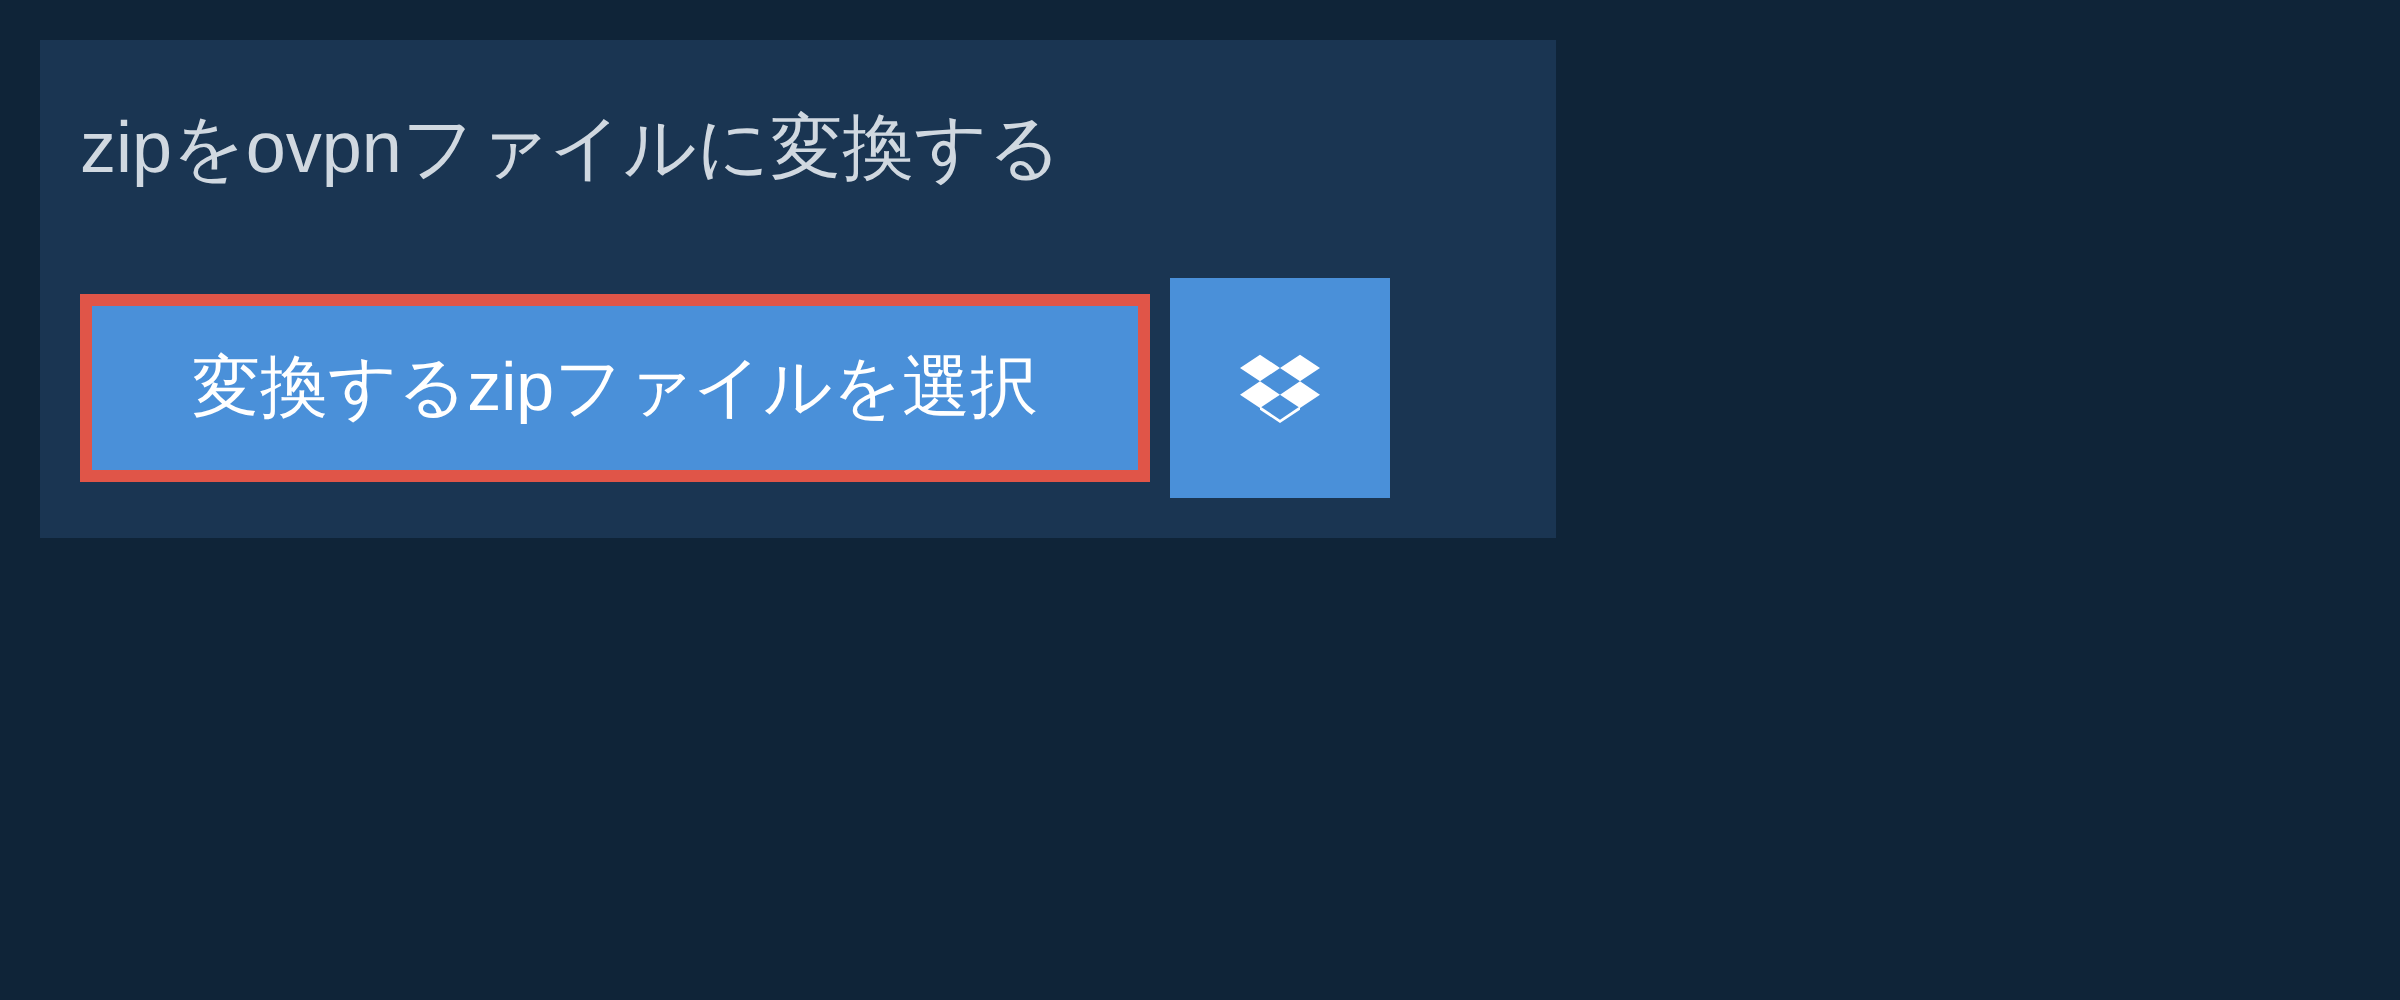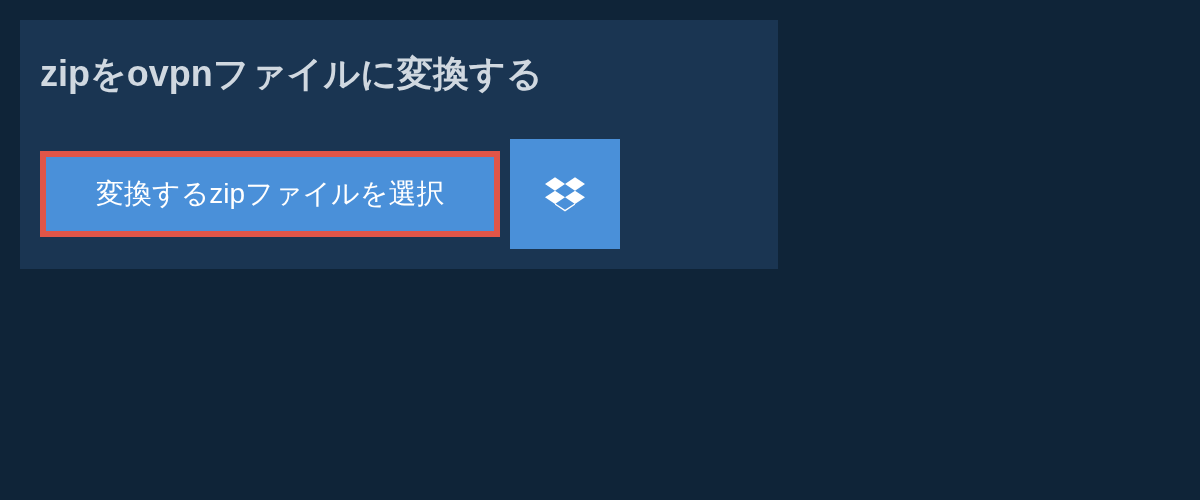--- a/index.html
+++ b/index.html
@@ -21,34 +21,34 @@
       width: 758px;
     }
     .heading-box {
       background-color: #1a3552;
       padding: 30px 20px 20px 20px;
       width: 600px;
     }
     .heading {
       color: #d0d8e0;
       font-size: 36px;
-      font-weight: bold;
+      font-weight: normal;
     }
     .button-row {
       display: flex;
       padding: 20px;
       gap: 10px;
       align-items: center;
     }
     .select-button {
       background-color: #4a90d9;
       color: #ffffff;
       border: 6px solid #e05548;
       padding: 18px 50px;
-      font-size: 28px;
+      font-size: 34px;
       cursor: pointer;
       display: inline-block;
       text-align: center;
     }
     .dropbox-button {
       background-color: #4a90d9;
       color: #ffffff;
       border: none;
       width: 110px;
       height: 110px;

